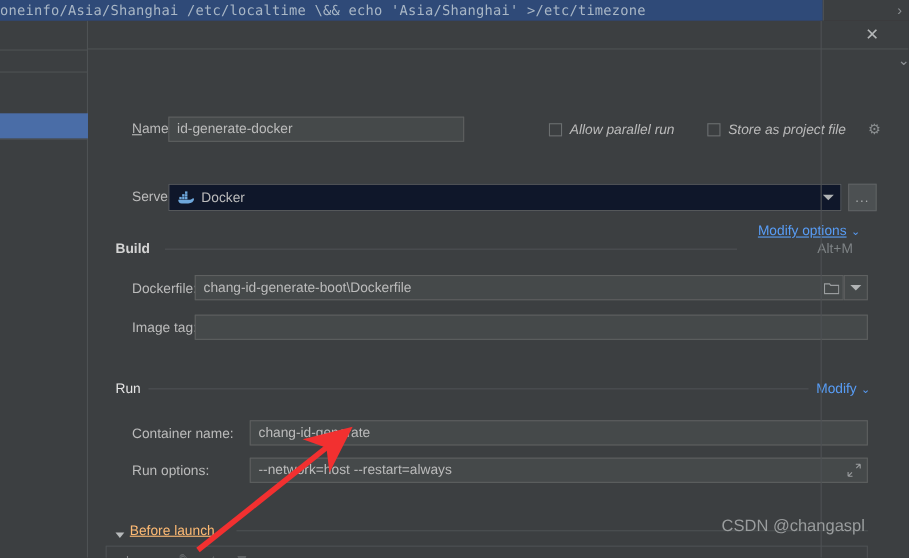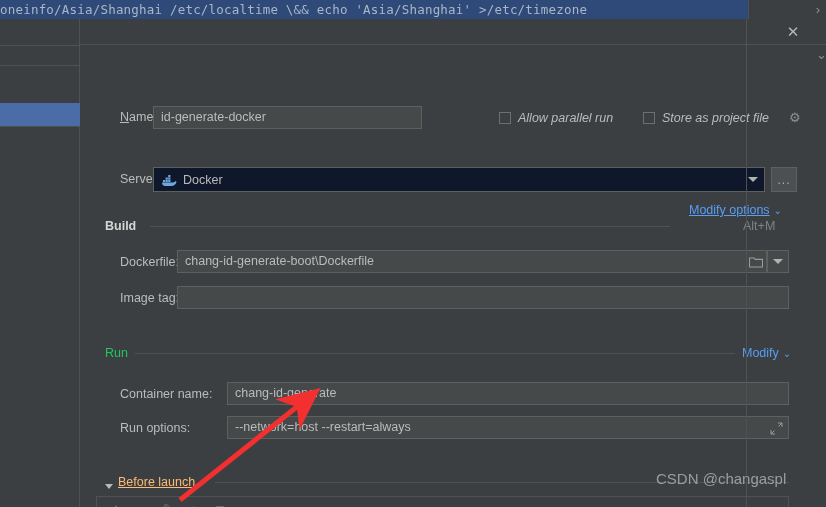--- a/index.html
+++ b/index.html
@@ -162,21 +162,21 @@
   #dockerfile-combo-arrow {
     position:absolute; left:687px; top:204px; width:22px; height:23px;
     background:#45494a; border:1px solid #5e6060; border-left:1px solid #5e6060;
     display:flex; align-items:center; justify-content:center;
   }
 
   #imagetag-label { position:absolute; left:40px; top:245px; }
   #imagetag-input { position:absolute; left:97px; top:240px; width:612px; }
 
   
-  #run-title { position:absolute; left:25px; top:300px; color:#22c55e; font-size:12.5px; }
+  #run-title { position:absolute; left:25px; top:300px; color:#e5e5e5; font-size:12.5px; }
   #run-rule { position:absolute; left:55px; top:307px; width:600px; height:1px; background:#4e5254; }
   #modify-run {
     position:absolute; left:662px; top:300px;
     color:#589df6; font-size:12.5px; cursor:pointer;
   }
   .mr-caret { color:#589df6; font-size:10px; margin-left:4px; }
 
   #container-label { position:absolute; left:40px; top:341px; }
   #container-input { position:absolute; left:147px; top:336px; width:562px;text-align:right; }
 

